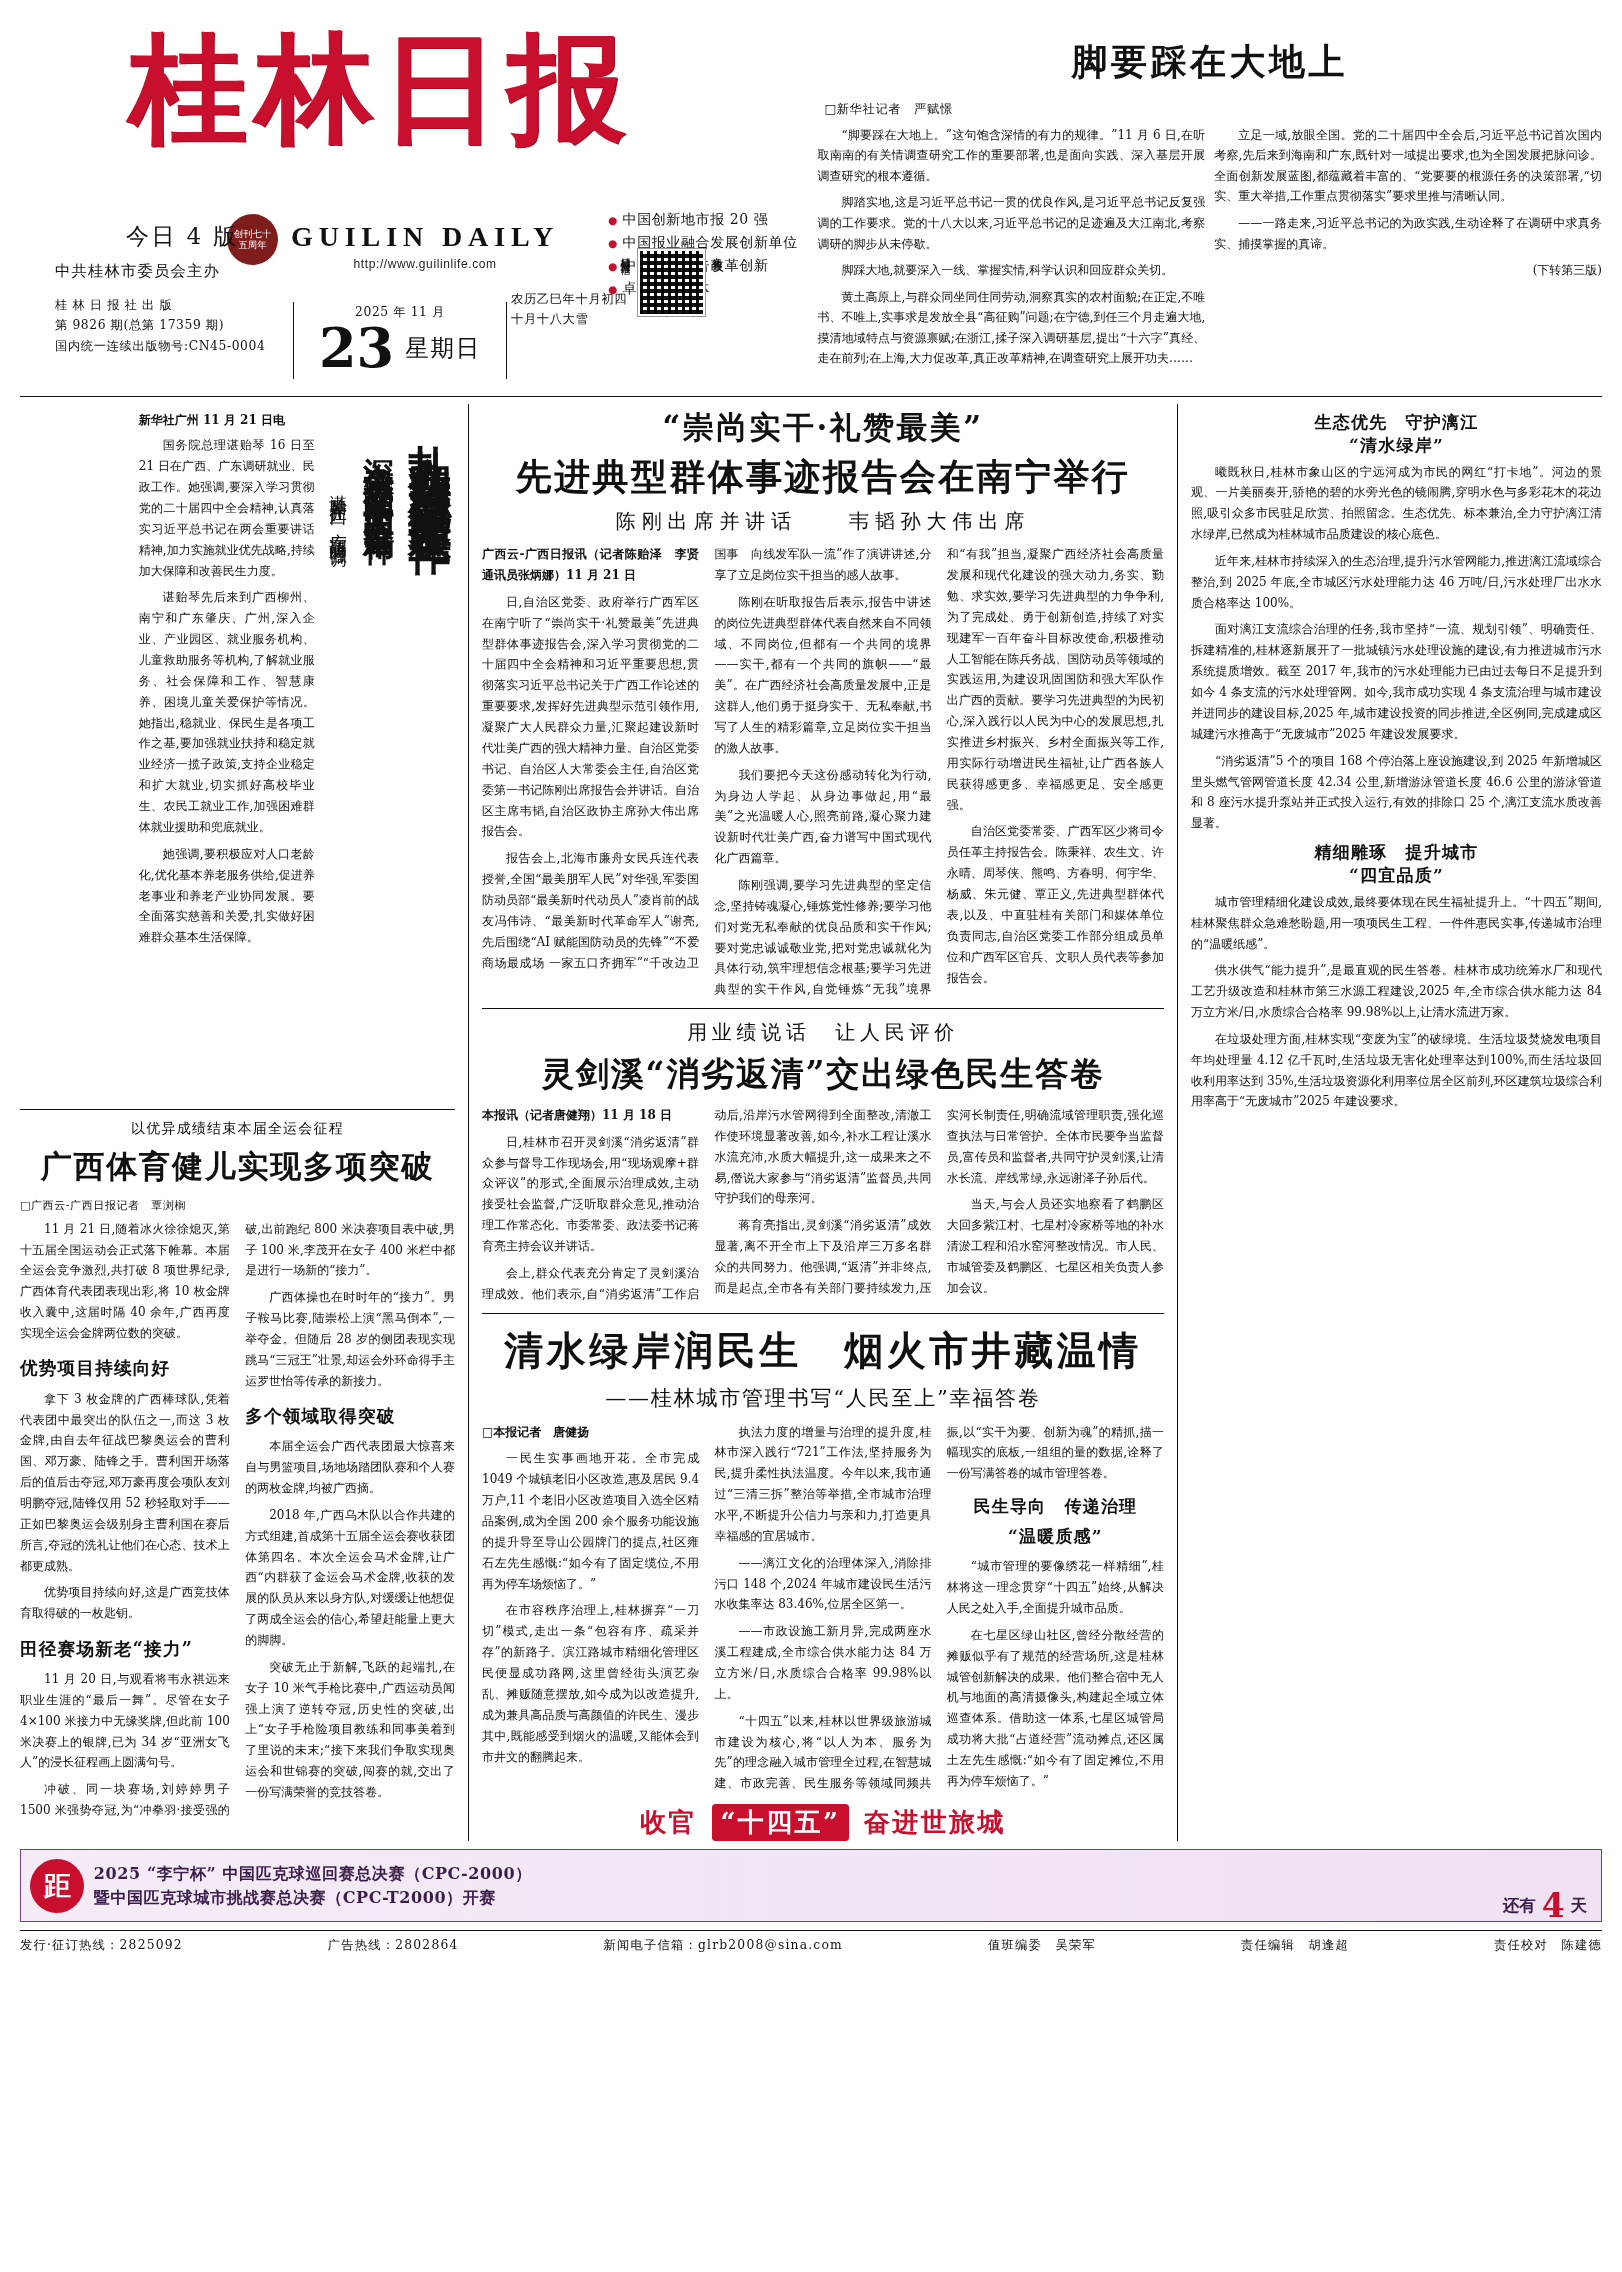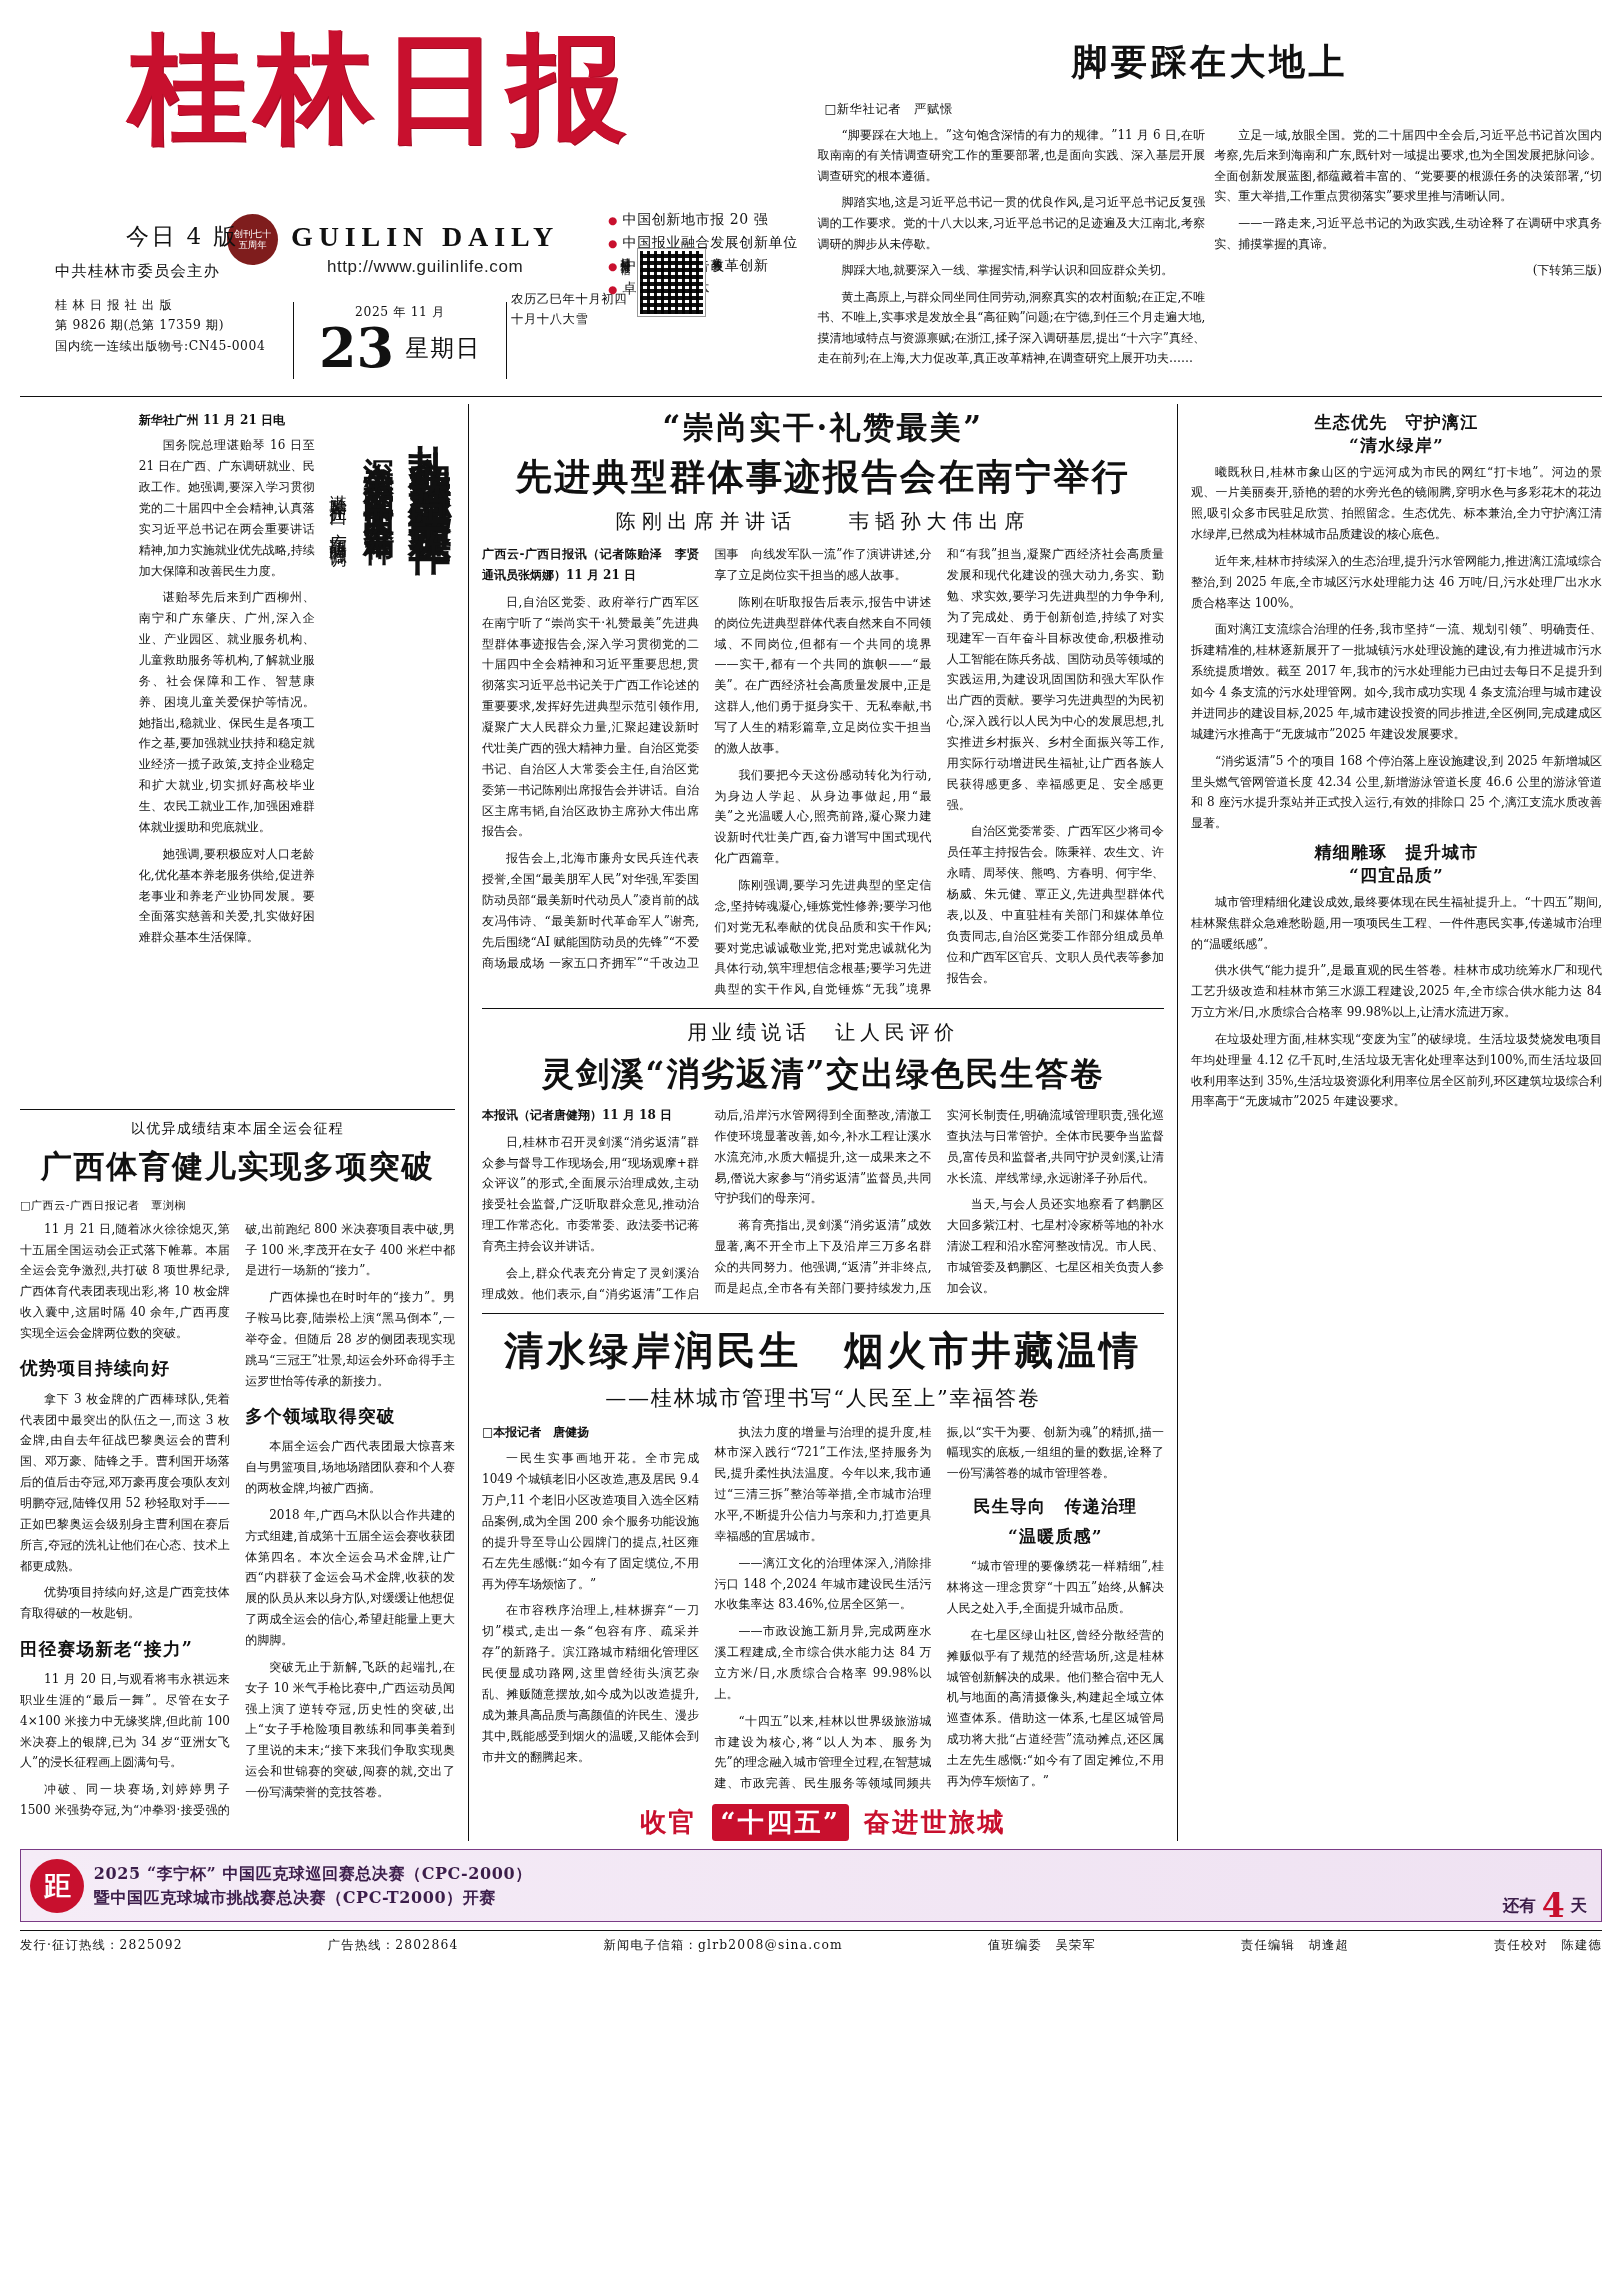--- a/index.html
+++ b/index.html
@@ -5,21 +5,21 @@
   html,body{margin:0;padding:0;background:#fff;}
   body{width:1622px;height:2273px;font-family:"DejaVu Serif","Liberation Serif",serif;color:#111;}
   .page{position:relative;width:1622px;height:2273px;box-sizing:border-box;padding:14px 20px 0 20px;}
 
   
   .masthead{display:flex;align-items:flex-start;height:376px;}
   .mast-left{width:781px;position:relative;}
   .logo-cn{font-family:"DejaVu Serif","Liberation Serif",serif;font-weight:bold;color:#c8102e;font-size:118px;letter-spacing:8.2px;line-height:1.0;margin:15.3px 0 0 109px;text-shadow:1.2px 1.2px 0 #a60c24;}
   .logo-en-wrap{position:absolute;left:271px;top:207px;text-align:center;}
   .logo-en{font-family:"Liberation Serif",serif;font-size:28px;letter-spacing:5.9px;color:#111;font-weight:bold;}
-  .logo-url{font-family:"Liberation Sans",sans-serif;font-size:17px;color:#222;letter-spacing:0.6px;margin-top:3.5px;}
+  .logo-url{font-family:"Liberation Sans",sans-serif;font-size:12px;color:#222;letter-spacing:0.6px;margin-top:3.5px;}
   .mast-badge{position:absolute;left:207px;top:200px;width:51px;height:51px;border-radius:50%;background:#7f1d1d;color:#fff;font-size:9.4px;display:flex;align-items:center;justify-content:center;text-align:center;line-height:1.15;padding:3.5px;box-sizing:border-box;}
   .mast-sub{position:absolute;left:106px;top:207px;font-size:23px;letter-spacing:2.4px;}
   .mast-sub2{position:absolute;left:35px;top:247px;font-size:15.3px;letter-spacing:1.2px;}
   .mast-col-left{position:absolute;left:35px;top:281px;font-size:12.3px;line-height:1.65;letter-spacing:0.6px;}
   .date-box{position:absolute;left:273px;top:288px;width:212px;border-left:1.8px solid #111;border-right:1.8px solid #111;text-align:center;padding:2.4px 0 3.5px 0;}
   .date-top{font-size:12.3px;letter-spacing:0.6px;}
   .date-big{font-size:54px;font-weight:bold;line-height:1;display:inline-block;vertical-align:middle;}
   .date-week{font-size:23.5px;display:inline-block;vertical-align:middle;margin-left:8.2px;letter-spacing:1.8px;}
   .date-lunar{position:absolute;left:491px;top:276px;font-size:12.3px;line-height:1.6;letter-spacing:0.6px;}
   .qr-area{position:absolute;left:599px;top:235px;display:flex;gap:5.9px;align-items:flex-start;}

